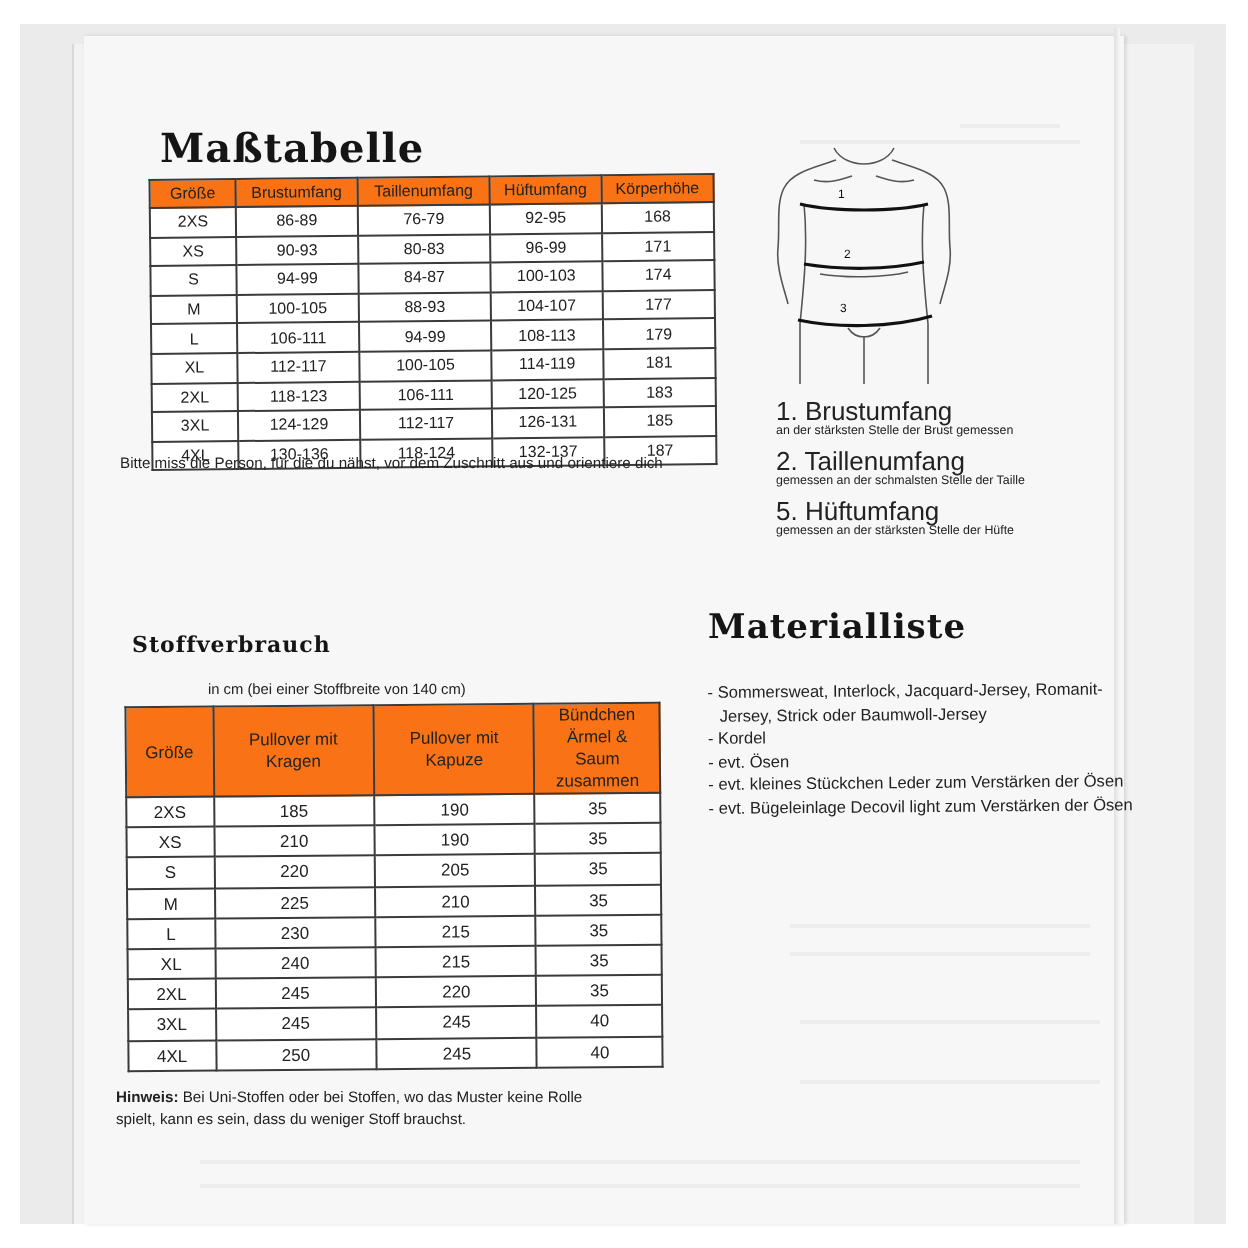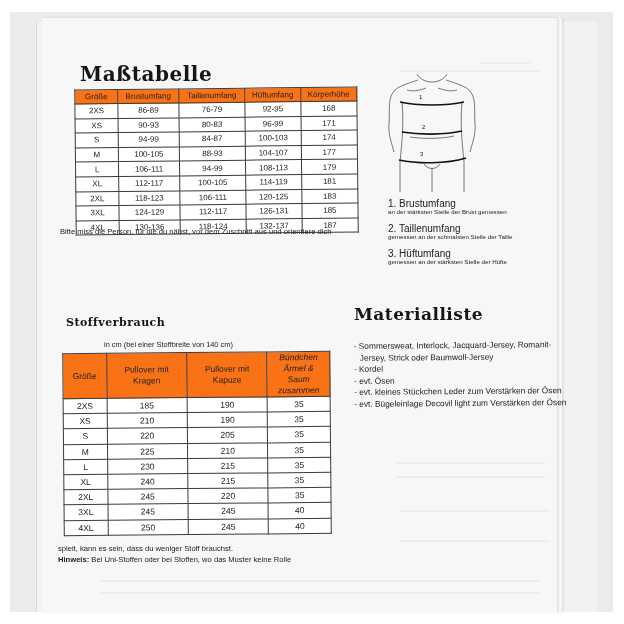--- a/index.html
+++ b/index.html
@@ -47,21 +47,21 @@
     .fabric-table td { height: 14.2px; }
 
     .note {
       position: absolute; font-family: "Liberation Sans", sans-serif; font-size: 7.6px; line-height: 11px; color: #222;
     }
     .subtitle {
       position: absolute; font-family: "Liberation Sans", sans-serif; font-size: 7.4px; color: #222;
     }
     .figure { position: absolute; left: 382px; top: 72px; width: 100px; height: 120px; }
     .legend { position: absolute; left: 388px; font-family: "Liberation Sans", sans-serif; color: #222; }
-    .legend .head { font-size: 10px; }
+    .legend .head { font-size: 13px; }
     .legend .desc { font-size: 6.2px; margin-top: -1px; }
     .mat-list {
       position: absolute; left: 354px; top: 340px; width: 220px; margin: 0; padding: 0; list-style: none;
       font-family: "Liberation Sans", sans-serif; font-size: 8.3px; line-height: 11.6px; color: #222;
       transform: rotate(-0.5deg);
     }
     .mat-list li { padding-left: 6px; text-indent: -6px; }
   </style>
 </head>
 <body>
@@ -186,33 +186,33 @@
 
 <div class="legend" style="top:198px;">
   <div class="head">1. Brustumfang</div>
   <div class="desc">an der stärksten Stelle der Brust gemessen</div>
 </div>
 <div class="legend" style="top:223px;">
   <div class="head">2. Taillenumfang</div>
   <div class="desc">gemessen an der schmalsten Stelle der Taille</div>
 </div>
 <div class="legend" style="top:248px;">
-  <div class="head">3. Hüftumfang</div>
+  <div class="head">5. Hüftumfang</div>
   <div class="desc">gemessen an der stärksten Stelle der Hüfte</div>
 </div>
 
 <div class="title" style="left:66px; top:316px; font-size:11px;">Stoffverbrauch</div>
 <div class="subtitle" style="left:66px; top:340px;margin-left:38px;">in cm (bei einer Stoffbreite von 140 cm)</div>
 <table class="grid fabric-table">
   <thead>
     <tr>
       <th style="width:44px">Größe</th>
       <th style="width:66px; padding:0 8px;">Pullover mit Kragen</th>
       <th style="width:66px; padding:0 8px;">Pullover mit Kapuze</th>
-      <th style="padding:0 10px;font-style:italic;">Bündchen Ärmel &amp; Saum zusammen</th>
+      <th style="padding:0 10px;">Bündchen Ärmel &amp; Saum zusammen</th>
     </tr>
   </thead>
   <tbody id="fabric-body">
       <tr>
         <td>2XS</td>
         <td>185</td>
         <td>190</td>
         <td>35</td>
       </tr>
       <tr>
@@ -259,22 +259,22 @@
       </tr>
       <tr>
         <td>4XL</td>
         <td>250</td>
         <td>245</td>
         <td>40</td>
       </tr>
     </tbody>
 </table>
 <div class="note" style="left:58px; top:543px;">
+  <div><b>Hinweis:</b><span> Bei Uni-Stoffen oder bei Stoffen, wo das Muster keine Rolle</span></div>
   <div>spielt, kann es sein, dass du weniger Stoff brauchst.</div>
-  <div><b>Hinweis:</b><span> Bei Uni-Stoffen oder bei Stoffen, wo das Muster keine Rolle</span></div>
 </div>
 
 <div class="title" style="left:354px; top:304px; font-size:17px;">Materialliste</div>
 <ul class="mat-list" id="mat-list">
     <li>- Sommersweat, Interlock, Jacquard-Jersey, Romanit-Jersey, Strick oder Baumwoll-Jersey</li>
     <li>- Kordel</li>
     <li>- evt. Ösen</li>
     <li>- evt. kleines Stückchen Leder zum Verstärken der Ösen</li>
     <li>- evt. Bügeleinlage Decovil light zum Verstärken der Ösen</li>
   </ul>

